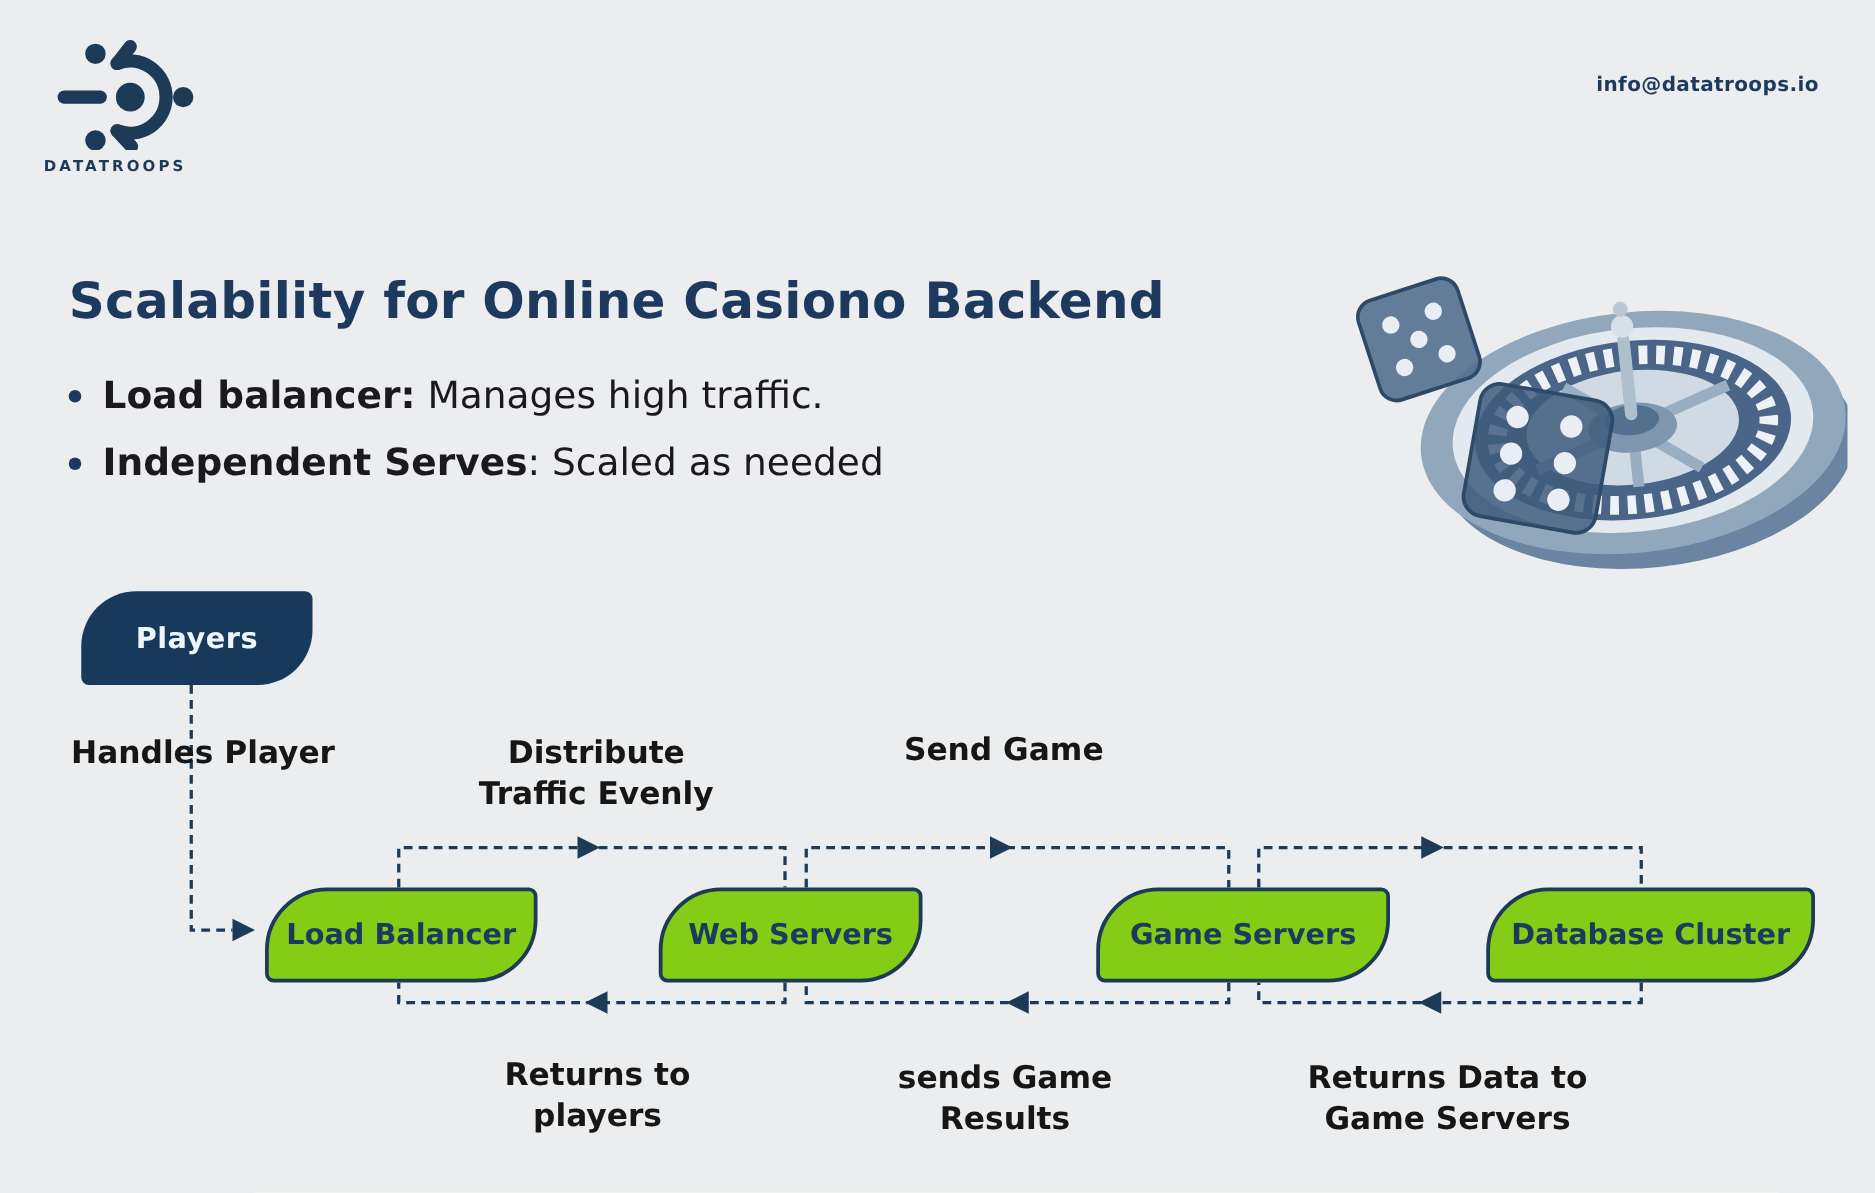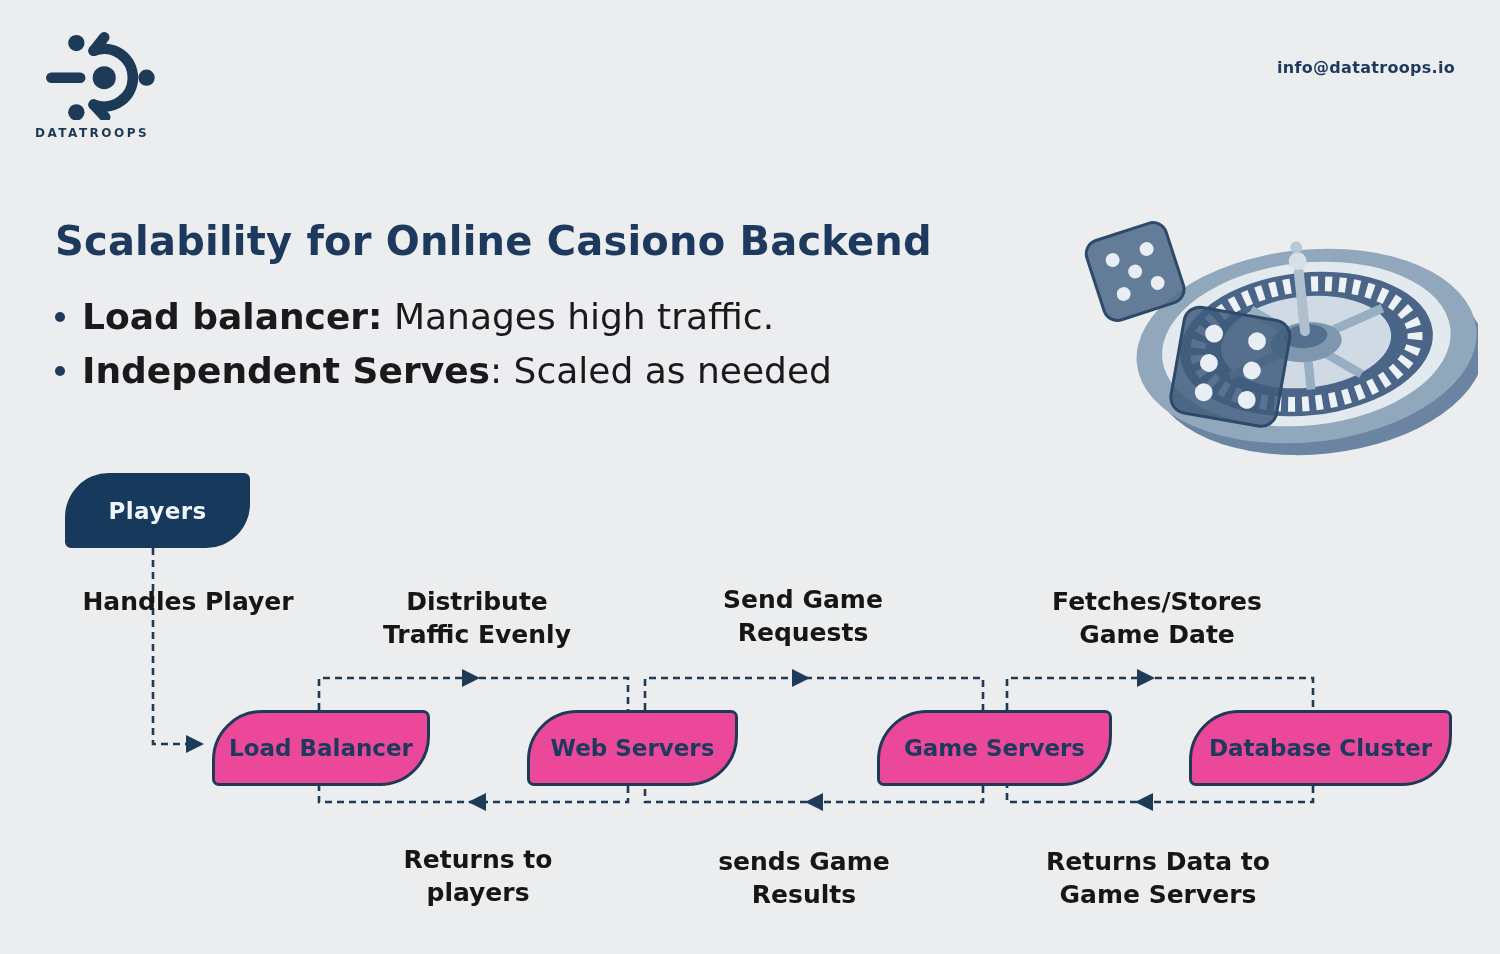--- a/index.html
+++ b/index.html
@@ -12,46 +12,46 @@
   .abs { position:absolute; }
 
   
   .logo-block { left:35px; top:20px; width:200px; }
   .brand-name { margin-top:2px; font-size:12px; font-weight:bold; letter-spacing:2.5px; color:#1d3a57; }
   .email { right:45px; top:58px; font-size:16px; font-weight:bold; color:#1d3a5e; letter-spacing:.3px; }
 
   
   .title { left:55px; top:218px; font-size:40px; font-weight:bold; color:#1d3a5e; letter-spacing:.2px; white-space:nowrap; }
   .bullets { left:55px; top:300px; display:flex; flex-direction:column; gap:21px; }
-  .bullet-row { display:flex; align-items:flex-start; font-size:36px; line-height:33px; color:#1a1a1c; }
+  .bullet-row { display:flex; align-items:flex-start; font-size:30px; line-height:33px; color:#1a1a1c; }
   .bullet-dot { width:10px; height:10px; border-radius:50%; background:#1d3a5e; margin:12px 17px 0 0; flex:none; }
   .bullet-row b { font-weight:bold; }
 
   
   .node {
     position:absolute; top:710px; height:76px; box-sizing:border-box;
     border:3.5px solid #1d3a57; border-radius:50px 7px 50px 7px;
-    background:#ec4899; display:flex; align-items:center; justify-content:center;
+    background:#84cc16; display:flex; align-items:center; justify-content:center;
     font-size:23px; font-weight:bold; color:#1d3a5e; white-space:nowrap;
   }
   .node-lb { left:212px; width:218px; }
   .node-ws { left:527px; width:211px; }
   .node-gs { left:877px; width:235px; }
   .node-dc { left:1189px; width:263px;text-align:right; }
 
   .players {
     left:65px; top:473px; width:185px; height:75px;
     background:#16395c; border-radius:44px 6px 44px 6px;
     display:flex; align-items:center; justify-content:center;
     font-size:23px; font-weight:bold; color:#eef5fb; letter-spacing:.4px;
   }
 
   
   .flabel { position:absolute; text-align:center; font-size:25px; line-height:33px; font-weight:bold; color:#161616; }
-  .fl-handles  { left:73px;   top:585px; width:230px; }
+  .fl-handles  { left:38px;   top:585px; width:230px;text-align:right; }
   .fl-distribute { left:352px; top:585px; width:250px; }
   .fl-send     { left:690px;  top:583px; width:226px;text-align:center; }
   .fl-fetches  { left:1032px; top:585px; width:250px; }
   .fl-returns-players { left:363px; top:843px; width:230px; }
   .fl-sends-results   { left:689px; top:845px; width:230px; }
   .fl-returns-data    { left:1028px; top:845px; width:260px; }
 
   .connectors { left:0; top:0; pointer-events:none; }
   .illustration { left:1078px; top:210px; }
 </style>
@@ -166,25 +166,20 @@
 
   <div class="flabel fl-handles">
     <div>Handles Player</div>
   </div>
   <div class="flabel fl-distribute">
     <div>Distribute</div>
       <div>Traffic Evenly</div>
   </div>
   <div class="flabel fl-send">
     <div>Send Game</div>
-      <div>Requests</div>
-  </div>
-  <div class="flabel fl-fetches">
-    <div>Fetches/Stores</div>
-      <div>Game Date</div>
   </div>
   <div class="flabel fl-returns-players">
     <div>Returns to</div>
       <div>players</div>
   </div>
   <div class="flabel fl-sends-results">
     <div>sends Game</div>
       <div>Results</div>
   </div>
   <div class="flabel fl-returns-data">

